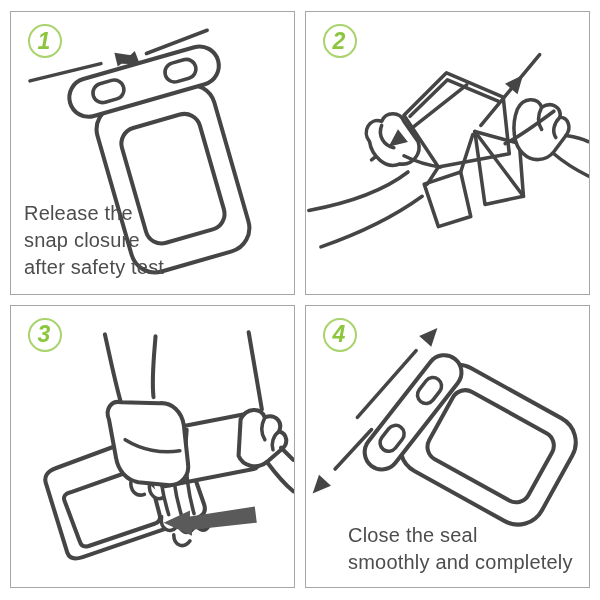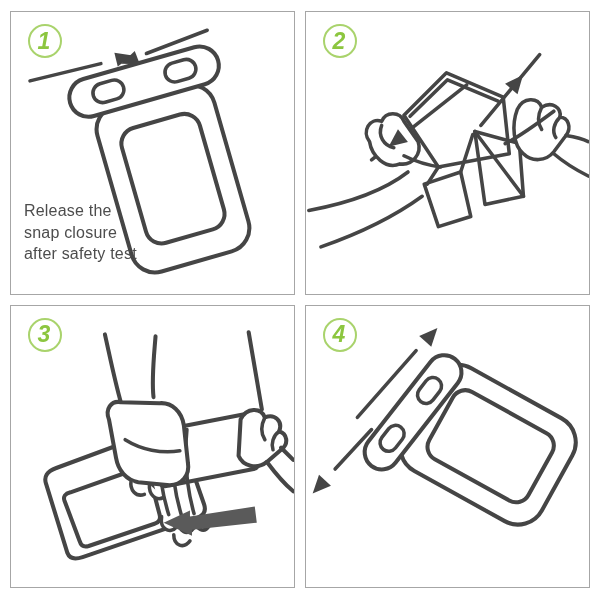--- a/index.html
+++ b/index.html
@@ -16,21 +16,21 @@
     position:absolute; left:17px; top:12px; width:34px; height:34px;
     border:2px solid #a9d36c; border-radius:50%;
     display:flex; align-items:center; justify-content:center;
   }
   .badge .num {
     color:#8cc63f; font-size:23px; font-weight:bold; font-style:italic;
     transform:translateX(-1px);
   }
   .illus { position:absolute; left:0; top:0; width:100%; height:100%; }
   .caption {
-    position:absolute; color:#4d4d4d; font-size:16px; line-height:1.35;
+    position:absolute; color:#4d4d4d; font-size:20px; line-height:1.35;
     white-space:pre-line; letter-spacing:0.2px;
   }
   .cap1 { left:13px;  top:188px; }
   .cap2 { left:42px;  top:228px; }
   .cap3 { left:18px;  top:245px; }
   .cap4 { left:42px;  top:216px; }
   svg .ln  { fill:none; stroke:#454545; stroke-width:3.5; stroke-linecap:round; stroke-linejoin:round; }
   svg .ln4 { fill:none; stroke:#454545; stroke-width:4;   stroke-linecap:round; stroke-linejoin:round; }
   svg .wfill { fill:#ffffff; }
   svg .head { fill:#454545; stroke:none; }
@@ -183,15 +183,17 @@
         <polygon class="head" points="0,-8 18,0 0,8" transform="translate(117,35) rotate(-48)"></polygon>
       </g>
       <g>
         <line class="ln" x1="64" y1="122" x2="28" y2="161"></line>
         <polygon class="head" points="0,-8 18,0 0,8" transform="translate(18,172) rotate(132.6)"></polygon>
       </g>
     </svg>
     <div class="badge">
       <span class="num">4</span>
     </div>
+    <div class="caption cap4">Close the seal
+smoothly and completely</div>
   </div>
 
 </div>
 
 </body></html>

